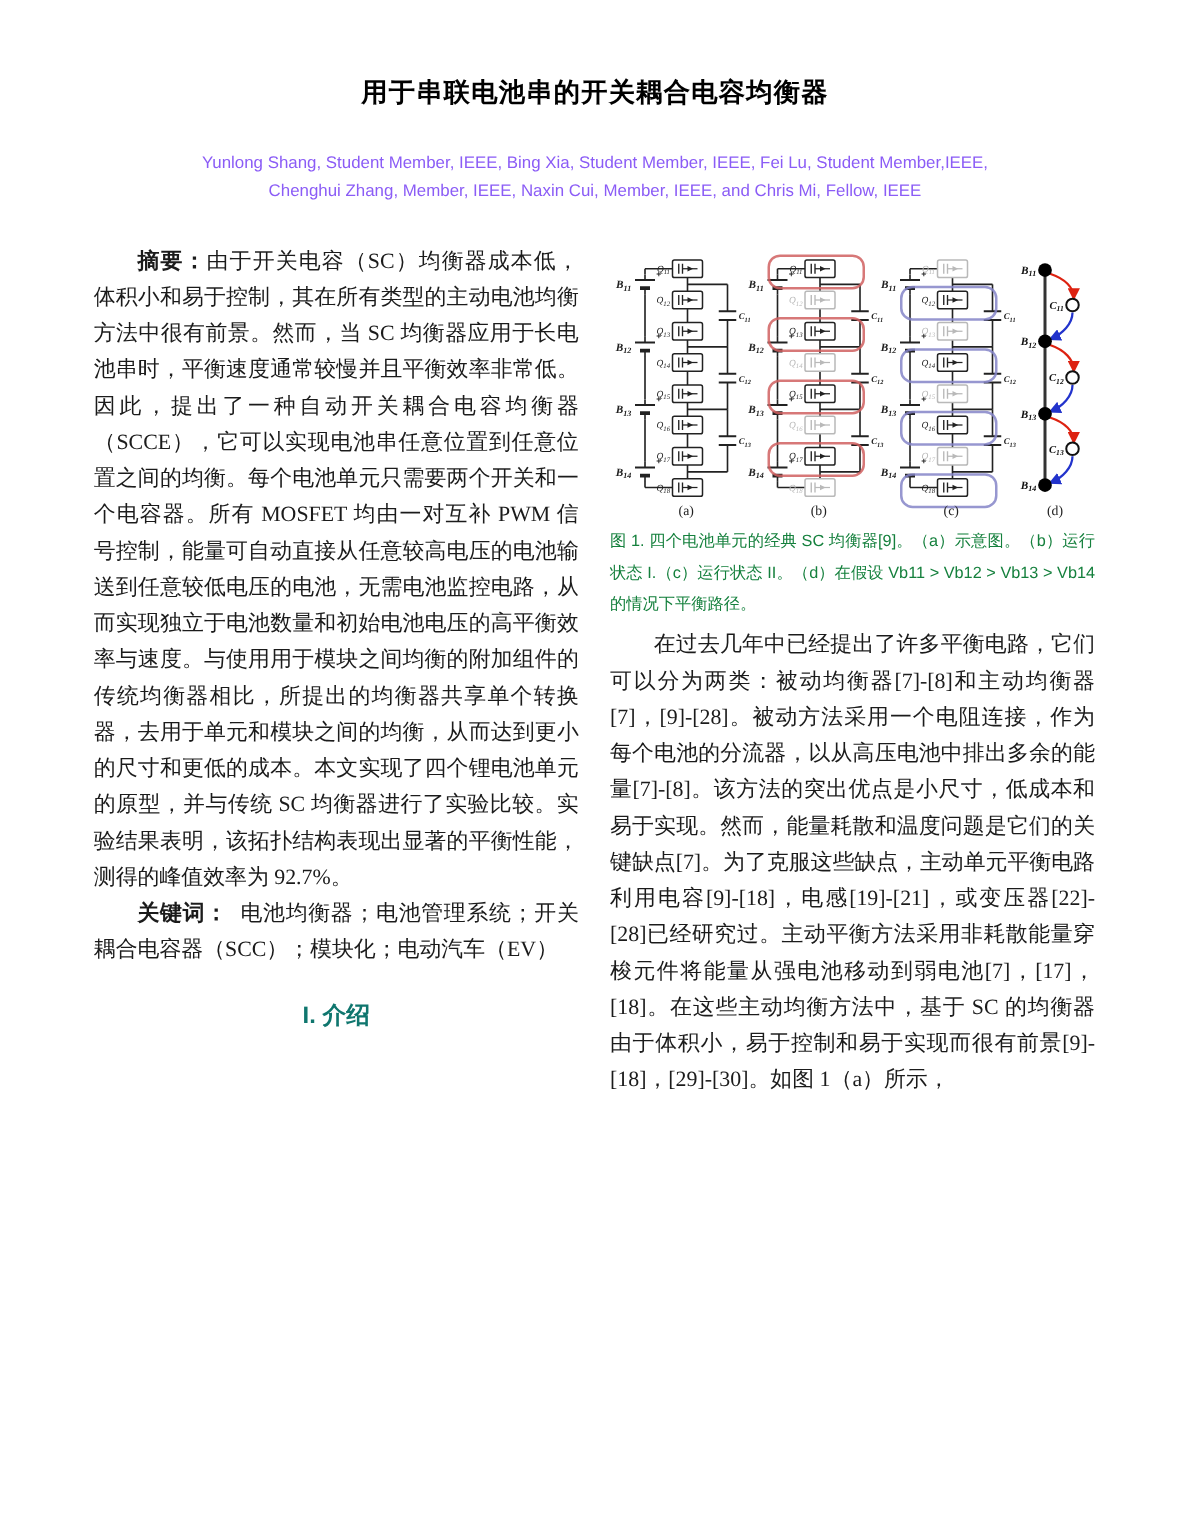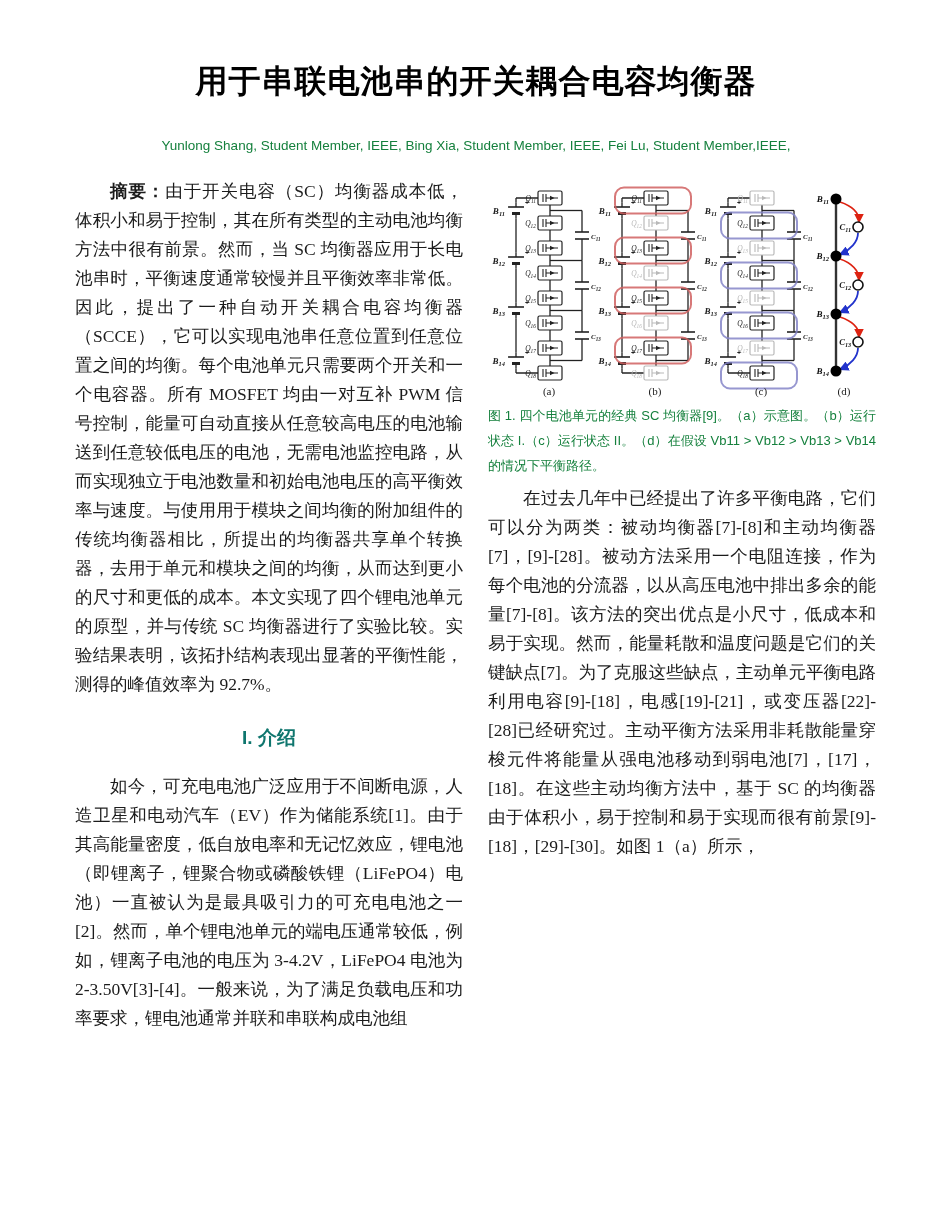--- a/index.html
+++ b/index.html
@@ -8,34 +8,34 @@
     font-family:"Liberation Serif","DejaVu Serif",serif;
     color:#1b1b1b;
     -webkit-font-smoothing:antialiased;
   }
   .page{padding:0 75px;}
   .paper-title{
     margin-top:60px;
     text-align:center;
     font-family:"Liberation Sans","DejaVu Sans",sans-serif;
     font-weight:bold;
-    font-size:32px;
+    font-size:21px;
     letter-spacing:1px;
     color:#000;
   }
   .authors{
     margin-top:30px;
     text-align:center;
     font-family:"Liberation Sans","DejaVu Sans",sans-serif;
     font-size:13.5px;
     line-height:23px;
-    color:#15803d;
+    color:#8b5cf6;
   }
   .columns{
-    margin-top:20px;
+    margin-top:30px;
     display:flex;
     gap:25px;
   }
   .col{
     width:388px;
     font-size:17.5px;
     line-height:29px;
     text-align:justify;
   }
   .col p{margin:0;}
@@ -66,28 +66,29 @@
 </style>
 </head>
 <body>
 
 <div class="page">
 
   <h1 class="paper-title">用于串联电池串的开关耦合电容均衡器</h1>
 
   <div class="authors">
     <div>Yunlong Shang, Student Member, IEEE, Bing Xia, Student Member, IEEE, Fei Lu, Student Member,IEEE,</div>
+    <div>Chenghui Zhang, Member, IEEE, Naxin Cui, Member, IEEE, and Chris Mi, Fellow, IEEE</div>
   </div>
 
   <div class="columns">
 
     <div class="col">
       <p class="indent"><span class="inline-label">摘要：</span><span>由于开关电容（SC）均衡器成本低，体积小和易于控制，其在所有类型的主动电池均衡方法中很有前景。然而，当 SC 均衡器应用于长电池串时，平衡速度通常较慢并且平衡效率非常低。因此，提出了一种自动开关耦合电容均衡器（SCCE），它可以实现电池串任意位置到任意位置之间的均衡。每个电池单元只需要两个开关和一个电容器。所有 MOSFET 均由一对互补 PWM 信号控制，能量可自动直接从任意较高电压的电池输送到任意较低电压的电池，无需电池监控电路，从而实现独立于电池数量和初始电池电压的高平衡效率与速度。与使用用于模块之间均衡的附加组件的传统均衡器相比，所提出的均衡器共享单个转换器，去用于单元和模块之间的均衡，从而达到更小的尺寸和更低的成本。本文实现了四个锂电池单元的原型，并与传统 SC 均衡器进行了实验比较。实验结果表明，该拓扑结构表现出显著的平衡性能，测得的峰值效率为 92.7%。</span></p>
+      <p class="indent"><span class="inline-label kw-label">关键词：</span><span>电池均衡器；电池管理系统；开关耦合电容器（SCC）；模块化；电动汽车（EV）</span></p>
       <h2 class="section-heading">I. 介绍</h2>
-      <p class="indent">如今，可充电电池广泛应用于不间断电源，人造卫星和电动汽车（EV）作为储能系统[1]。由于其高能量密度，低自放电率和无记忆效应，锂电池（即锂离子，锂聚合物或磷酸铁锂（LiFePO4）电池）一直被认为是最具吸引力的可充电电池之一[2]。然而，单个锂电池单元的端电压通常较低，例如，锂离子电池的电压为 3-4.2V，LiFePO4 电池为 2-3.50V[3]-[4]。一般来说，为了满足负载电压和功率要求，锂电池通常并联和串联构成电池组</p>
     </div>
 
     <div class="col">
 
       <div class="figure-block">
         <svg id="fig1-svg" class="figure-svg" width="380" height="216" viewBox="0 0 380 216">
             <g transform="translate(0,0)">
               <line x1="24" y1="13" x2="24" y2="188" stroke="#222222" stroke-width="1.3"></line>
               <line x1="24" y1="13" x2="58" y2="13" stroke="#222222" stroke-width="1.3"></line>
               <line x1="24" y1="188" x2="58" y2="188" stroke="#222222" stroke-width="1.3"></line>

